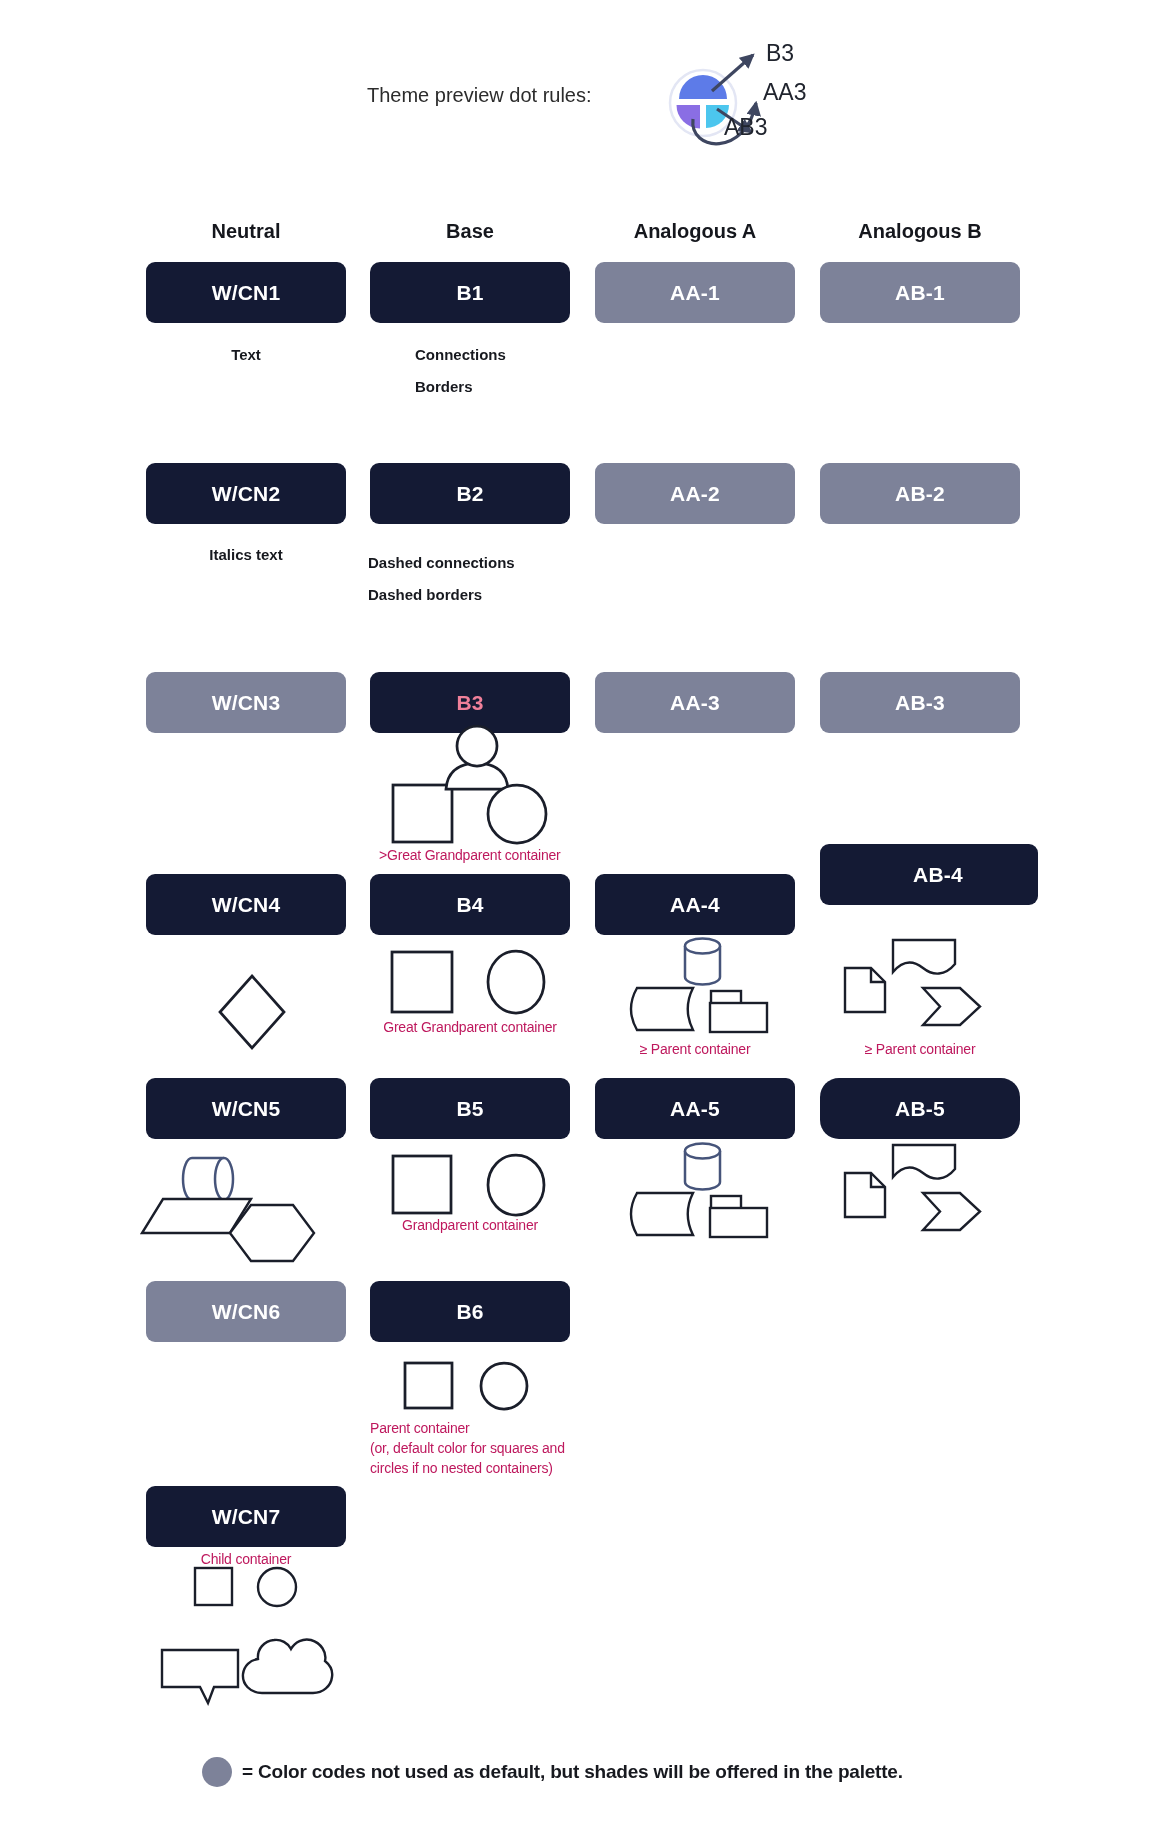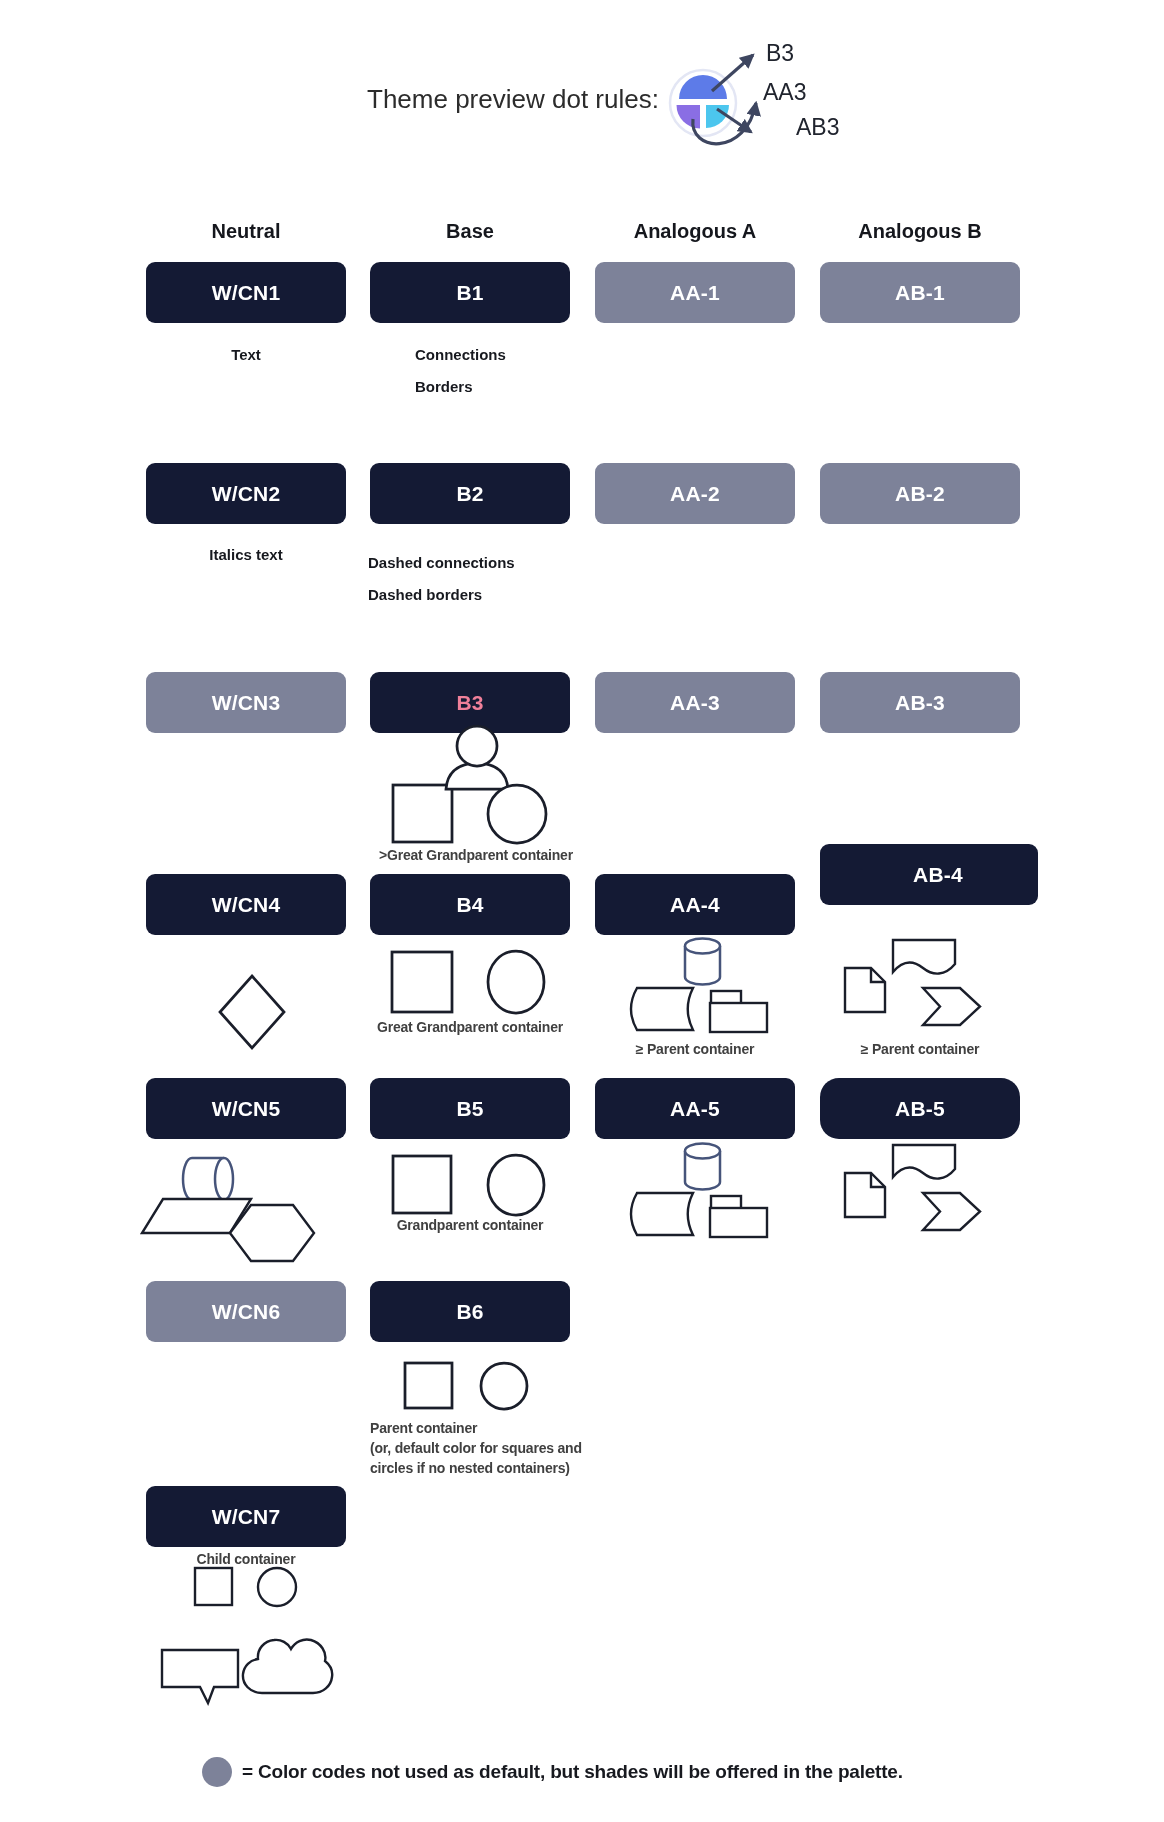--- a/index.html
+++ b/index.html
@@ -1,29 +1,29 @@
 <!DOCTYPE html>
 <html style="--dark-swatch: #141a34; --gray-swatch: #7d8299; --b3-text: #f0809a; --dot-blue: #5d7be8; --dot-purple: #8a6ee4; --dot-cyan: #4cc6ee; --arrow: #3e4660;"><head>
 <meta charset="utf-8">
 <style>
   html,body{margin:0;padding:0;background:#ffffff;}
   .canvas{position:relative;width:1164px;height:1822px;background:#fff;
           font-family:"Liberation Sans","DejaVu Sans",sans-serif;color:#1b1d24;overflow:hidden;}
   .abs{position:absolute;}
-  .title{font-size:26px;font-weight:400;color:#2c2c2c;white-space:nowrap;}
+  .title{font-size:20px;font-weight:400;color:#2c2c2c;white-space:nowrap;}
   .dot-label{font-size:23px;font-weight:400;color:#20242e;white-space:nowrap;}
   .colhead{width:200px;text-align:center;font-size:20px;font-weight:700;color:#15171d;}
   .sw{width:200px;height:61px;border-radius:9px;text-align:center;line-height:61px;
       font-size:21px;font-weight:700;color:#ffffff;letter-spacing:.2px;}
   .sw.dark{background:var(--dark-swatch,#141a34);}
   .sw.gray{background:var(--gray-swatch,#7d8299);}
   .sw.pink-text{color:var(--b3-text,#f0809a);}
   .note{font-size:15px;font-weight:700;color:#17191f;white-space:nowrap;}
   .note.center{width:200px;text-align:center;}
-  .cap{font-size:14px;font-weight:700;color:#404040;letter-spacing:-0.2px;white-space:nowrap;}
+  .cap{font-size:14px;font-weight:400;color:#be185d;letter-spacing:-0.2px;white-space:nowrap;}
   .cap.center{width:200px;text-align:center;}
   .footer-dot{width:30px;height:30px;border-radius:50%;background:var(--gray-swatch,#7d8299);}
   .footer-text{font-size:19px;font-weight:700;color:#17191f;letter-spacing:-0.2px;white-space:nowrap;}
   svg{position:absolute;overflow:visible;}
   .shape{fill:#ffffff;stroke:#1a1e2a;stroke-width:2.75;}
   .shape.thin{stroke-width:2.4;}
   .cyl{fill:#ffffff;stroke:#46547a;stroke-width:2.5;}
   .arrow{fill:none;stroke:var(--arrow,#3e4660);stroke-width:3.2;}
 </style>
 </head>
@@ -43,21 +43,21 @@
     <path d="M 679 99 A 24 24 0 0 1 727 99 Z" fill="#5d7be8"></path>
     <path d="M 700 105 L 676.5 105 A 23.5 23.5 0 0 0 700 128.5 Z" fill="#8a6ee4"></path>
     <path d="M 706 105 L 729 105 A 23 23 0 0 1 706 128 Z" fill="#4cc6ee"></path>
     <path class="arrow" d="M 712 91 L 753 55" marker-end="url(#ah)"></path>
     <path class="arrow" d="M 717 109 L 751 132" marker-end="url(#ah)"></path>
     <path class="arrow" d="M 693 119 C 689 152 746 157 756 103" marker-end="url(#ah)"></path>
   </svg>
 
   <div class="abs dot-label" style="left:766px;top:40px;">B3</div>
   <div class="abs dot-label" style="left:763px;top:79px;">AA3</div>
-  <div class="abs dot-label" style="left:796px;top:114px;text-align:right;">AB3</div>
+  <div class="abs dot-label" style="left:724px;top:114px;text-align:right;">AB3</div>
 
   <div class="abs colhead" style="left:146px;top:220px;">Neutral</div>
   <div class="abs colhead" style="left:370px;top:220px;">Base</div>
   <div class="abs colhead" style="left:595px;top:220px;">Analogous A</div>
   <div class="abs colhead" style="left:820px;top:220px;">Analogous B</div>
 
   <div class="abs sw dark" style="left:146px;top:262px;">W/CN1</div>
   <div class="abs sw dark" style="left:370px;top:262px;border-radius:10px;">B1</div>
   <div class="abs sw gray" style="left:595px;top:262px;">AA-1</div>
   <div class="abs sw gray" style="left:820px;top:262px;">AB-1</div>

